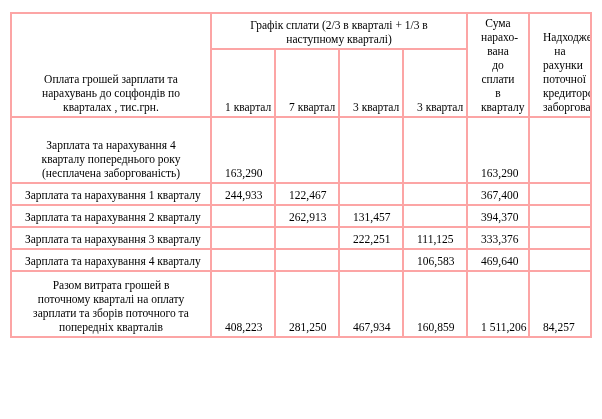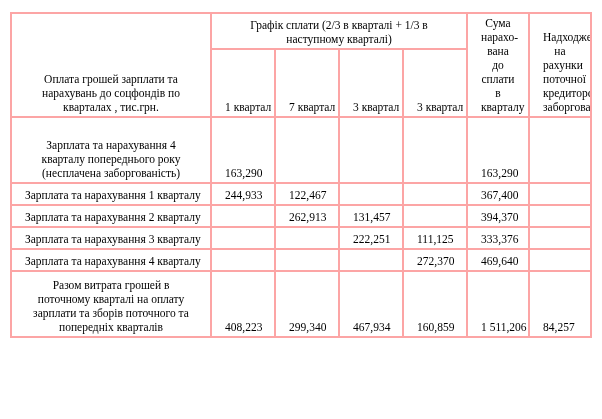--- a/index.html
+++ b/index.html
@@ -163,29 +163,29 @@
         <td class="num bold">111,125</td>
         <td class="num bold">333,376</td>
         <td class="num bold"></td>
       </tr>
 
       <tr>
         <td class="label r-normal nowrap">Зарплата та нарахування 4 кварталу</td>
         <td class="num bold"></td>
         <td class="num bold"></td>
         <td class="num bold"></td>
-        <td class="num bold">272,370</td>
+        <td class="num bold">106,583</td>
         <td class="num bold">469,640</td>
         <td class="num bold"></td>
       </tr>
 
       <tr>
         <td class="label r-tall">Разом витрата грошей в поточному кварталі на оплату зарплати та зборів поточного та попередніх кварталів</td>
         <td class="num bold">408,223</td>
-        <td class="num bold">299,340</td>
+        <td class="num bold">281,250</td>
         <td class="num bold">467,934</td>
         <td class="num bold">160,859</td>
         <td class="num bold">1 511,206</td>
         <td class="num bold">84,257</td>
       </tr>
     </tbody>
   </table>
 </div>
 
 </body></html>

